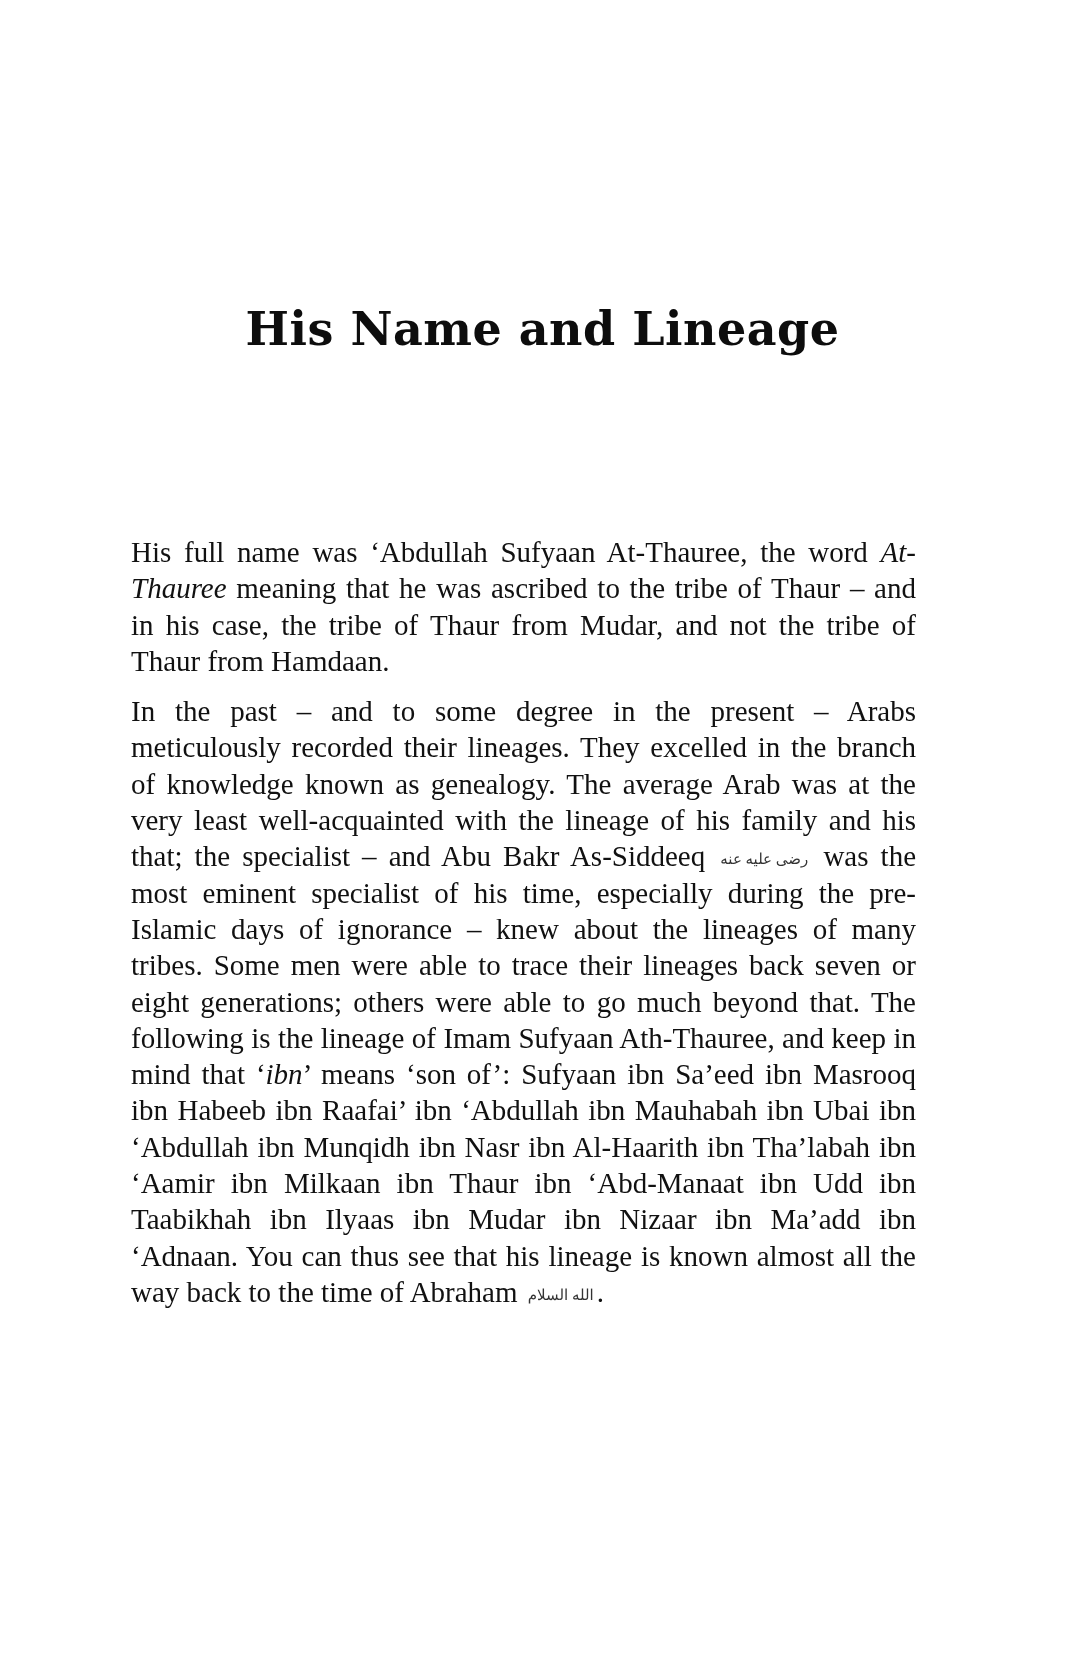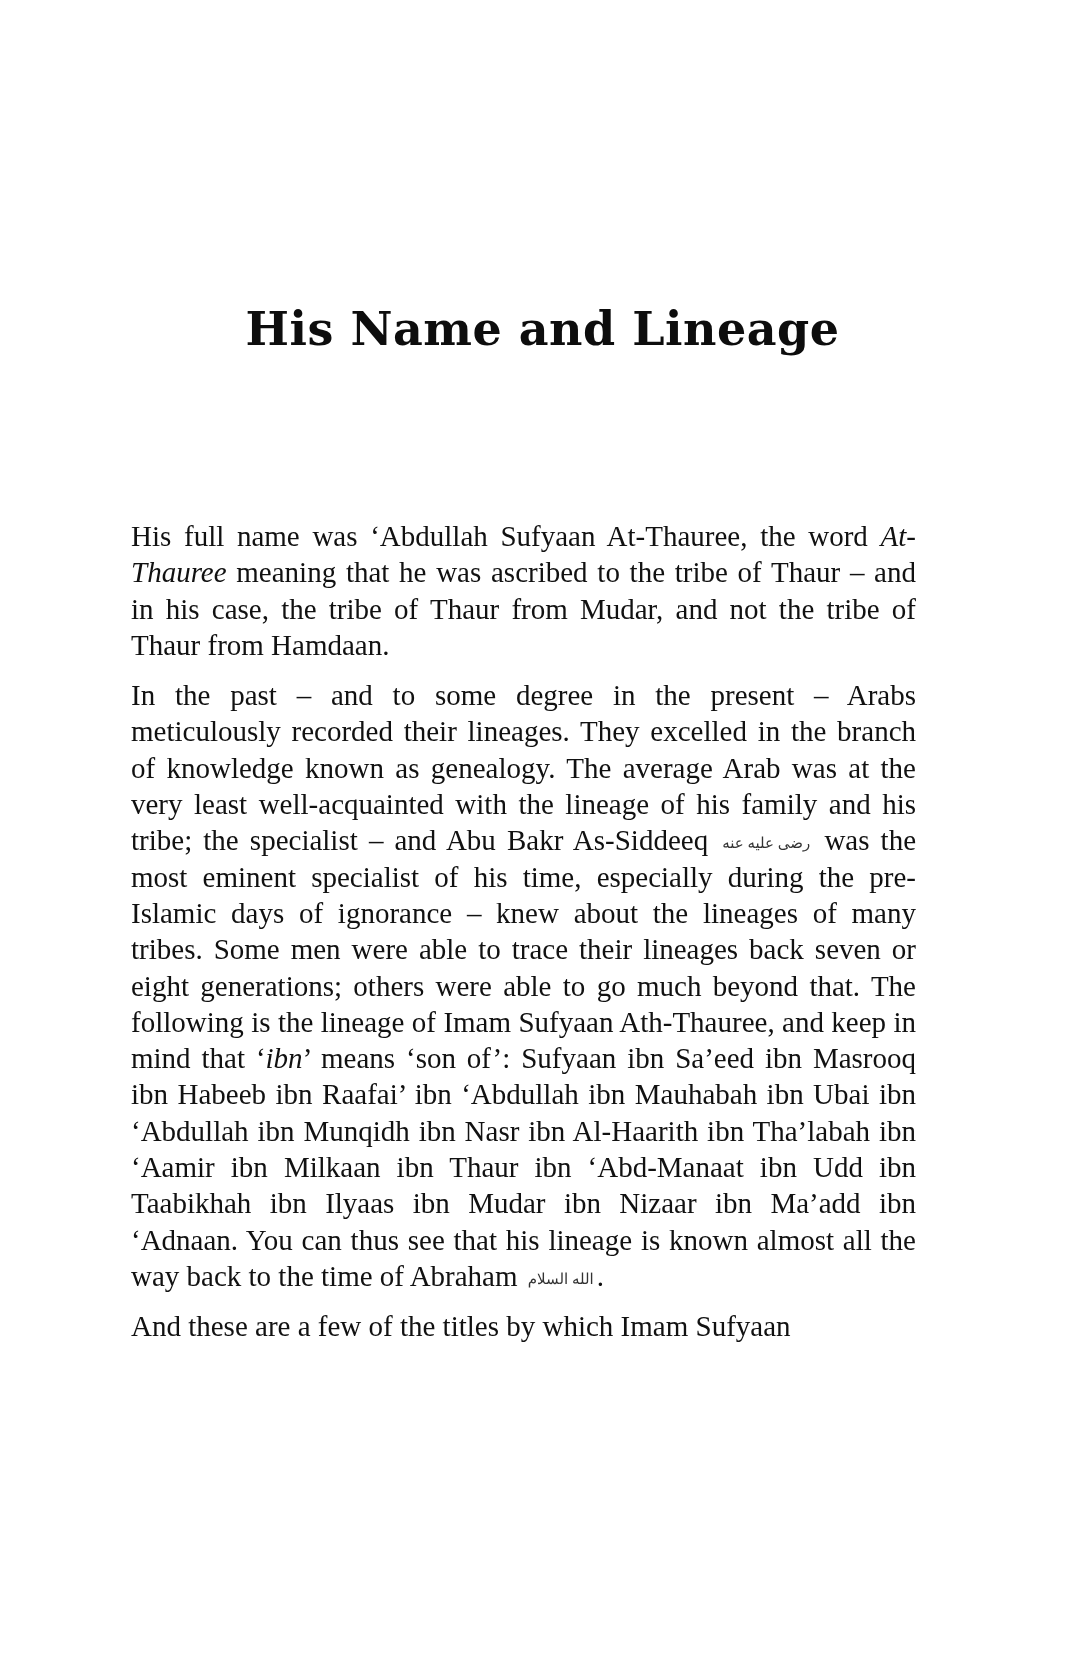--- a/index.html
+++ b/index.html
@@ -29,21 +29,21 @@
       text-align: center;
       font-family: "DejaVu Serif", "Liberation Serif", serif;
       font-weight: bold;
       font-size: 46px;
       letter-spacing: 0.5px;
       margin: 0;
       color: #0d0d0d;
     }
     .body-text {
       position: absolute;
-      top: 518px;
+      top: 534px;
       left: 131px;
       width: 785px;
       font-size: 29px;
       line-height: 36.3px;
       text-align: justify;
     }
     .body-text p {
       margin: 0 0 14px 0;
       text-align: justify;
     }
@@ -63,22 +63,19 @@
 <body>
 
 <div class="page">
   <h1 class="title">His Name and Lineage</h1>
 
   <div class="body-text">
     <p>
       <span>His full name was ‘Abdullah Sufyaan At-Thauree, the word </span><em>At-Thauree</em><span> meaning that he was ascribed to the tribe of Thaur – and in his case, the tribe of Thaur from Mudar, and not the tribe of Thaur from Hamdaan.</span>
     </p>
     <p>
-      <span>In the past – and to some degree in the present – Arabs meticulously recorded their lineages. They excelled in the branch of knowledge known as genealogy. The average Arab was at the very least well-acquainted with the lineage of his family and his tribe; the specialist – and Abu Bakr As-Siddeeq</span>
+      <span>In the past – and to some degree in the present – Arabs meticulously recorded their lineages. They excelled in the branch of knowledge known as genealogy. The average Arab was at the very least well-acquainted with the lineage of his family and his that; the specialist – and Abu Bakr As-Siddeeq</span>
       <span class="honorific">رضى عليه عنه</span>
       <span>was the most eminent specialist of his time, especially during the pre-Islamic days of ignorance – knew about the lineages of many tribes. Some men were able to trace their lineages back seven or eight generations; others were able to go much beyond that. The following is the lineage of Imam Sufyaan Ath-Thauree, and keep in mind that ‘</span><em>ibn</em><span>’ means ‘son of’: Sufyaan ibn Sa’eed ibn Masrooq ibn Habeeb ibn Raafai’ ibn ‘Abdullah ibn Mauhabah ibn Ubai ibn ‘Abdullah ibn Munqidh ibn Nasr ibn Al-Haarith ibn Tha’labah ibn ‘Aamir ibn Milkaan ibn Thaur ibn ‘Abd-Manaat ibn Udd ibn Taabikhah ibn Ilyaas ibn Mudar ibn Nizaar ibn Ma’add ibn ‘Adnaan. You can thus see that his lineage is known almost all the way back to the time of Abraham</span>
       <span class="honorific">الله السلام</span><span>.</span>
-    </p>
-    <p>
-      <span>And these are a few of the titles by which Imam Sufyaan</span>
     </p>
   </div>
 </div>
 
 </body></html>

